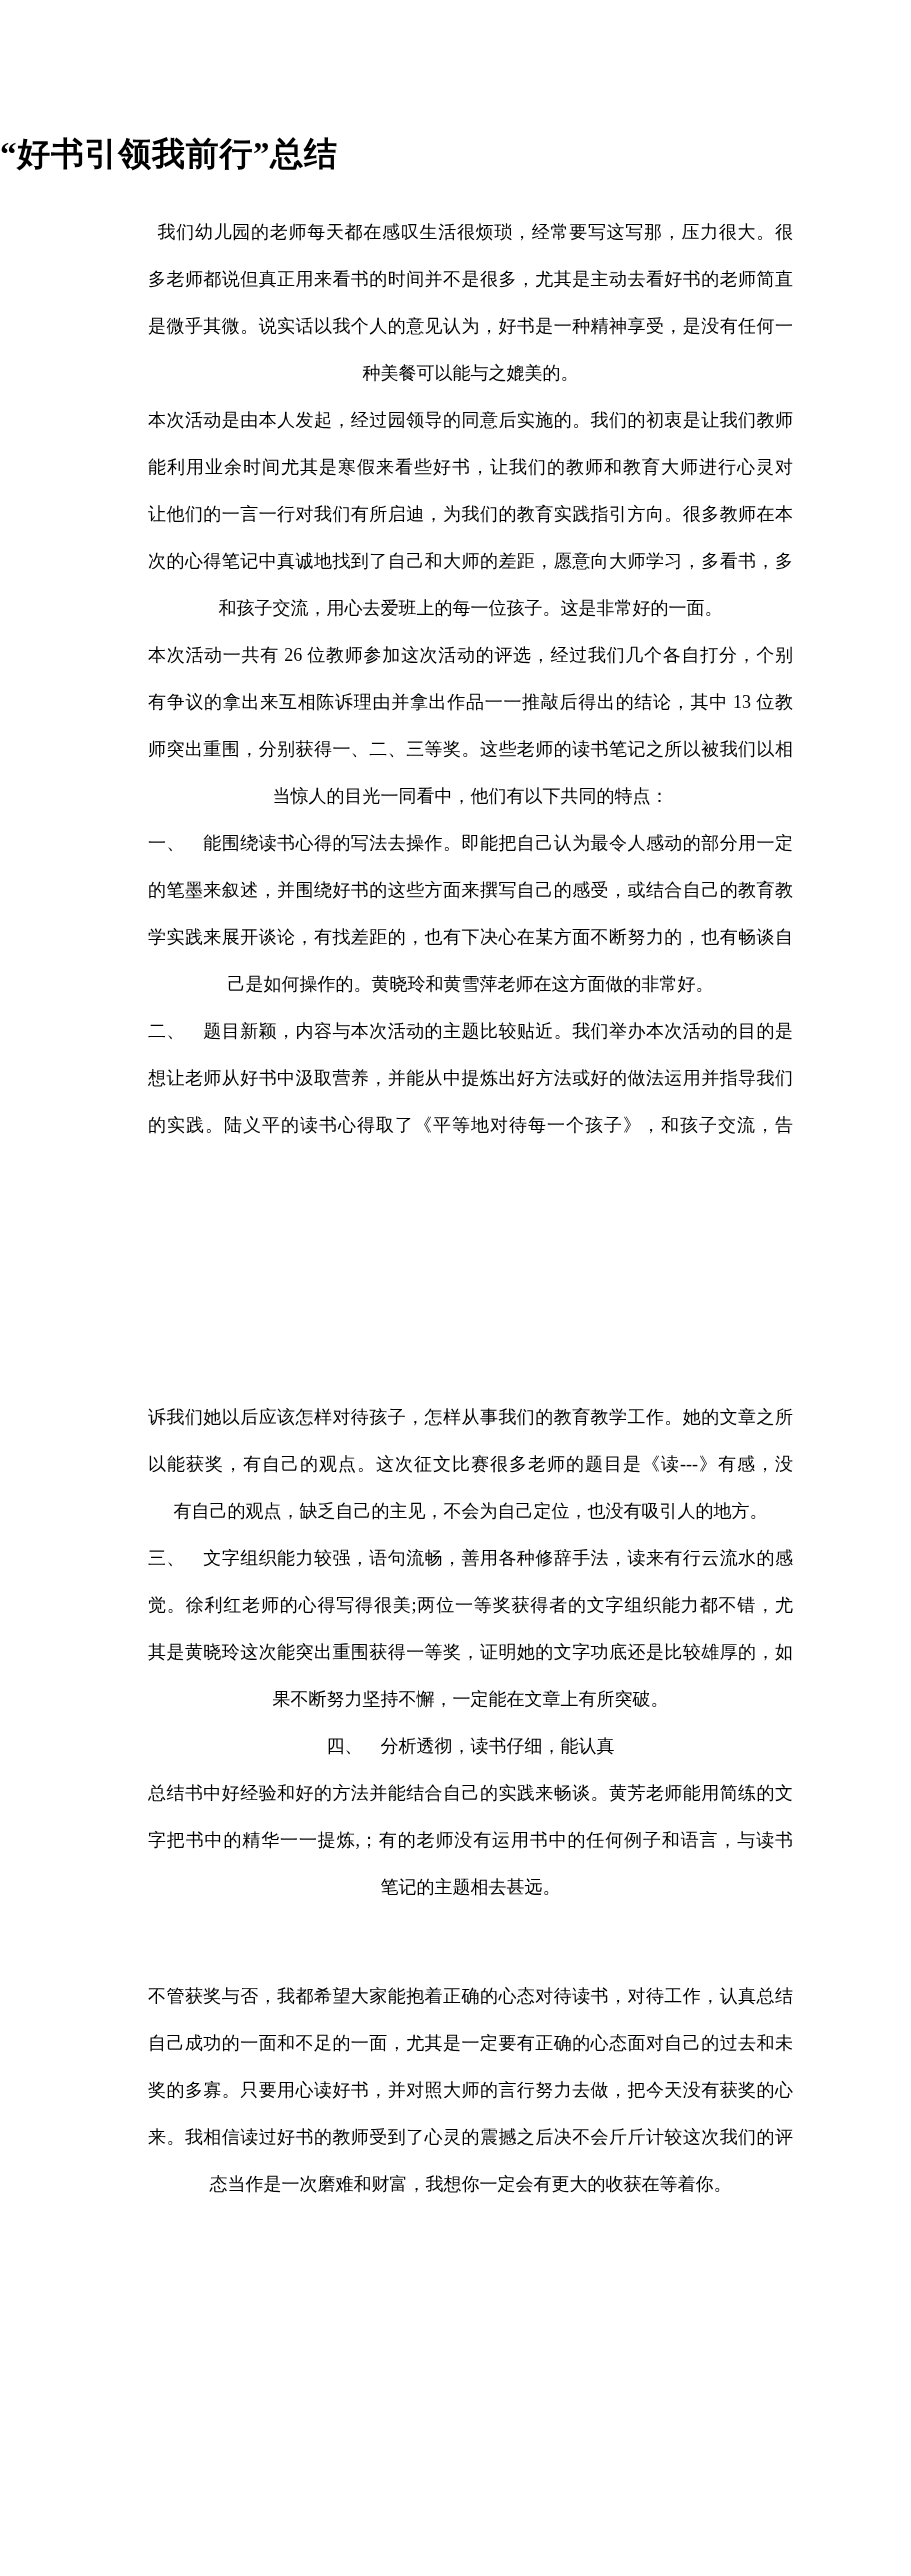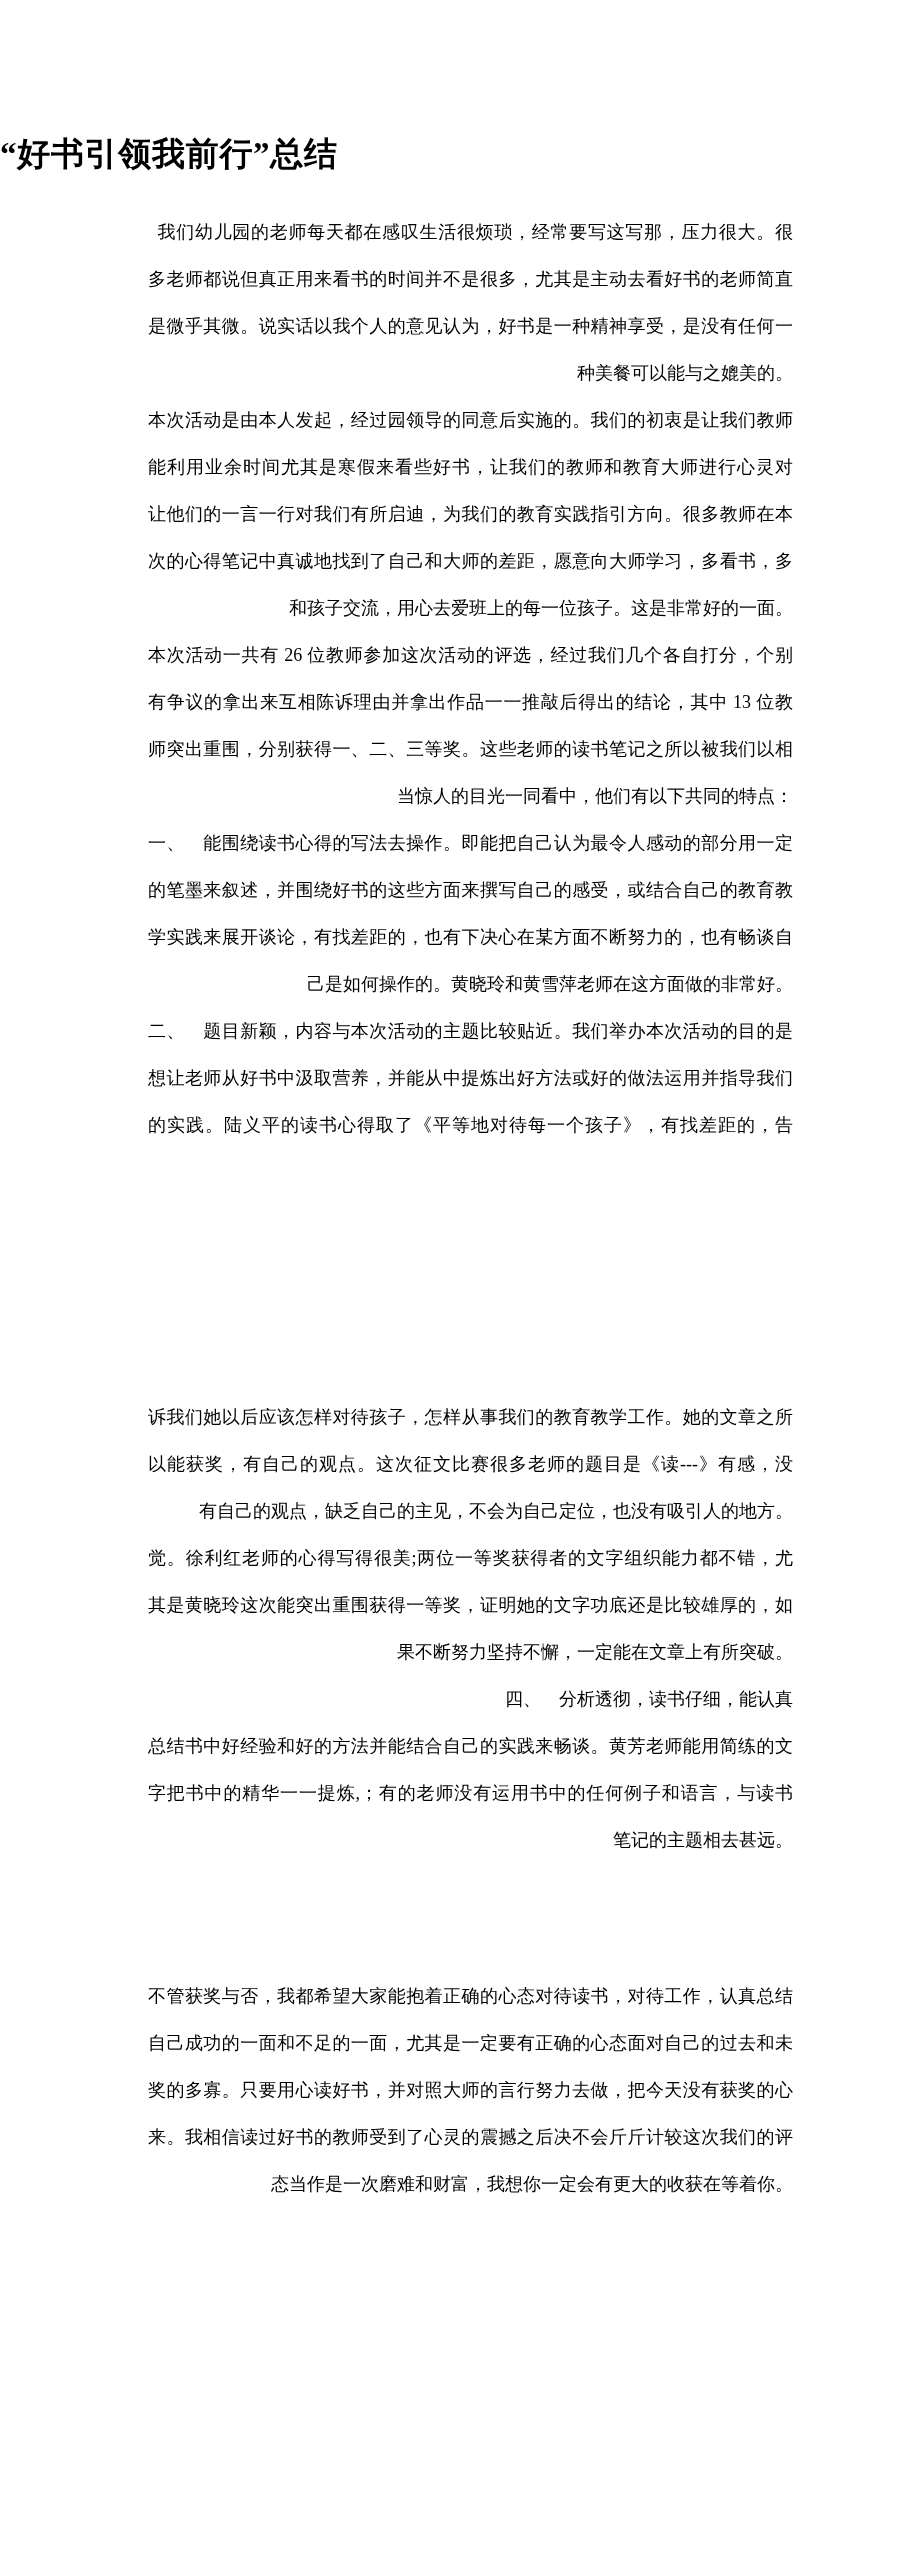--- a/index.html
+++ b/index.html
@@ -32,21 +32,21 @@
     width: 645px;
     font-size: 18px;
     line-height: 47px;
   }
   .block-page1 { top: 209px; }
   .block-page2 { top: 1394px; font-family: Liberation Serif, serif; }
   .block-closing { top: 1974px; font-family: Liberation Mono, monospace; }
   .line {
     height: 47px;
     overflow: hidden;
-    text-align: right;
+    text-align: center;
     white-space: normal;
   }
   .line.fill {
     text-align: justify;
     text-align-last: justify;
   }
   .line.indent {
     text-indent: 9.5px;
   }
 </style>
@@ -69,27 +69,28 @@
       <div class="line fill">本次活动一共有 26 位教师参加这次活动的评选，经过我们几个各自打分，个别</div>
       <div class="line fill">有争议的拿出来互相陈诉理由并拿出作品一一推敲后得出的结论，其中 13 位教</div>
       <div class="line fill">师突出重围，分别获得一、二、三等奖。这些老师的读书笔记之所以被我们以相</div>
       <div class="line">当惊人的目光一同看中，他们有以下共同的特点：</div>
       <div class="line fill">一、　能围绕读书心得的写法去操作。即能把自己认为最令人感动的部分用一定</div>
       <div class="line fill">的笔墨来叙述，并围绕好书的这些方面来撰写自己的感受，或结合自己的教育教</div>
       <div class="line fill">学实践来展开谈论，有找差距的，也有下决心在某方面不断努力的，也有畅谈自</div>
       <div class="line">己是如何操作的。黄晓玲和黄雪萍老师在这方面做的非常好。</div>
       <div class="line fill">二、　题目新颖，内容与本次活动的主题比较贴近。我们举办本次活动的目的是</div>
       <div class="line fill">想让老师从好书中汲取营养，并能从中提炼出好方法或好的做法运用并指导我们</div>
-      <div class="line fill">的实践。陆义平的读书心得取了《平等地对待每一个孩子》，有找差距的，告</div>
+      <div class="line fill">的实践。陆义平的读书心得取了《平等地对待每一个孩子》，和孩子交流，告</div>
     </div>
 
   <div class="text-block block-page2">
       <div class="line fill">诉我们她以后应该怎样对待孩子，怎样从事我们的教育教学工作。她的文章之所</div>
       <div class="line fill">以能获奖，有自己的观点。这次征文比赛很多老师的题目是《读---》有感，没</div>
       <div class="line">有自己的观点，缺乏自己的主见，不会为自己定位，也没有吸引人的地方。</div>
+      <div class="line fill">三、　文字组织能力较强，语句流畅，善用各种修辞手法，读来有行云流水的感</div>
       <div class="line fill">觉。徐利红老师的心得写得很美;两位一等奖获得者的文字组织能力都不错，尤</div>
       <div class="line fill">其是黄晓玲这次能突出重围获得一等奖，证明她的文字功底还是比较雄厚的，如</div>
       <div class="line">果不断努力坚持不懈，一定能在文章上有所突破。</div>
       <div class="line">四、　分析透彻，读书仔细，能认真</div>
       <div class="line fill">总结书中好经验和好的方法并能结合自己的实践来畅谈。黄芳老师能用简练的文</div>
       <div class="line fill">字把书中的精华一一提炼,；有的老师没有运用书中的任何例子和语言，与读书</div>
       <div class="line">笔记的主题相去甚远。</div>
     </div>
 
   <div class="text-block block-closing">

